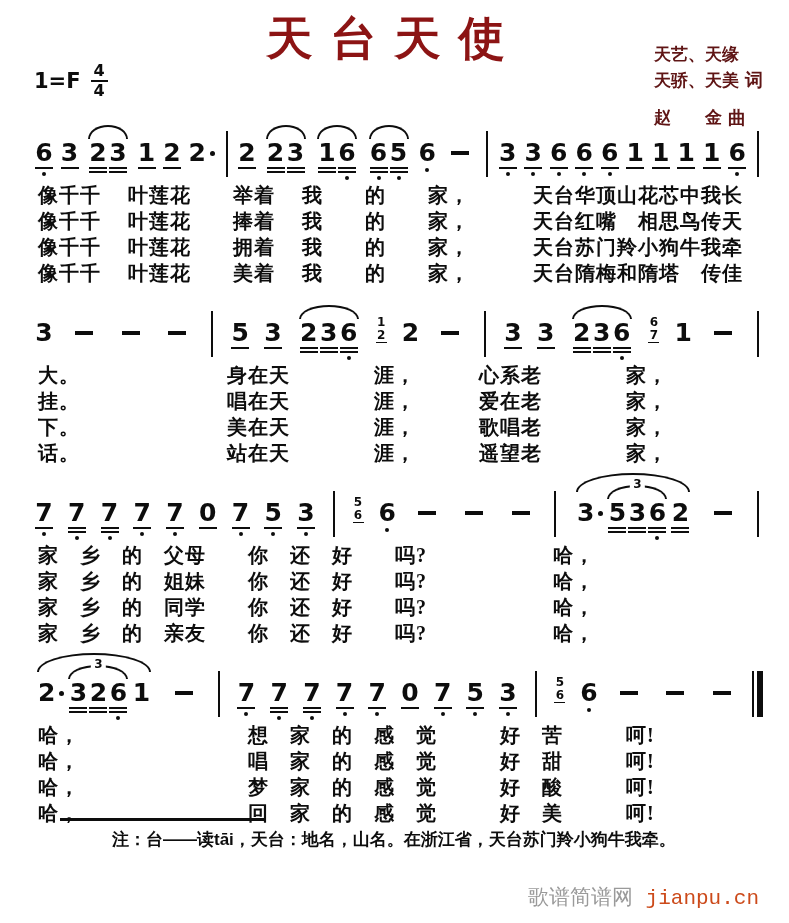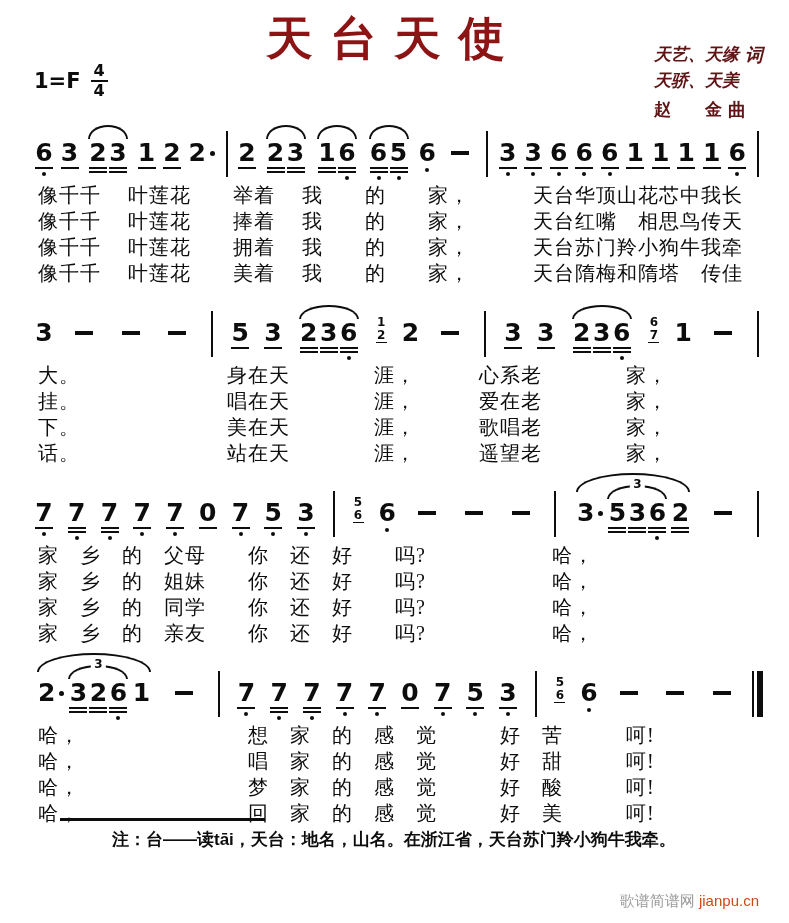--- a/index.html
+++ b/index.html
@@ -8,24 +8,24 @@
 
   
   .title{position:absolute;top:8px;left:0;width:100%;text-align:center;
          font-size:46px;font-weight:bold;letter-spacing:18px;}
   .keysig{position:absolute;top:62px;left:34px;display:flex;align-items:center;
           font-family:"DejaVu Sans",sans-serif;font-weight:bold;font-size:21px;}
   .keysig .meter{display:inline-flex;flex-direction:column;align-items:center;
                  margin-left:10px;font-size:16px;line-height:1.1;}
   .keysig .meter .mtop{border-bottom:2px solid #0d0d0d;padding:0 3px;}
   .credits{position:absolute;top:42px;right:26px;font-size:17px;font-weight:bold;line-height:1.55;}
-  .credits .crow{display:flex;align-items:flex-start;font-style:italic;}
+  .credits .crow{display:flex;align-items:flex-end;}
   .credits .names{display:flex;flex-direction:column;}
   .credits .role{margin-left:6px;font-size:18px;}
-  .credits .comp{display:flex;align-items:center;margin-top:2px;white-space:pre;}
+  .credits .comp{display:flex;align-items:center;margin-top:10px;white-space:pre;}
 
   
   .systems{position:absolute;top:112px;left:30px;right:22px;}
   .system{margin-bottom:6px;}
 
   
   .music-line{display:flex;justify-content:space-between;align-items:flex-start;
               padding:28px 4px 2px 4px;min-height:66px;box-sizing:border-box;}
   .tok-note{display:flex;flex-direction:column;align-items:center;min-width:18px;margin:0 1px;}
   .nrow{display:flex;align-items:flex-start;}
@@ -44,28 +44,28 @@
   .tok-group{display:flex;align-items:flex-start;position:relative;padding:0 3px;}
   .arc{position:absolute;top:-15px;left:3px;right:3px;height:12px;
        border:2px solid #0d0d0d;border-bottom:none;
        border-radius:50% 50% 0 0 / 100% 100% 0 0;}
   .arc.big{top:-27px;height:17px;}
   .tup{position:absolute;top:-22px;left:50%;transform:translateX(-50%);
        font-family:"DejaVu Sans",sans-serif;font-weight:bold;font-size:12px;
        background:#fff;padding:0 3px;line-height:1;}
 
   
-  .lyr{font-size:20px;line-height:26px;white-space:pre;letter-spacing:1px;padding-left:8px;}
+  .lyr{font-size:20px;line-height:26px;white-space:pre;letter-spacing:1px;padding-left:8px;font-weight:bold;}
 
   
   .noterule{position:absolute;left:60px;top:818px;width:205px;height:3px;background:#0d0d0d;}
   .footnote{position:absolute;left:112px;top:828px;right:30px;
             font-size:17px;font-weight:bold;font-family:"Liberation Sans",sans-serif;}
-  .footer{position:absolute;right:30px;bottom:12px;font-size:15px;
-          font-family:Liberation Sans, sans-serif;}
+  .footer{position:absolute;right:30px;bottom:12px;font-size:21px;
+          font-family:Liberation Mono, monospace;}
 </style>
 </head>
 <body>
 
 <div class="sheet">
 
   <div class="title" style="color: rgb(140, 20, 20);">天台天使</div>
 
   <div class="keysig">
     <span>1=</span>

